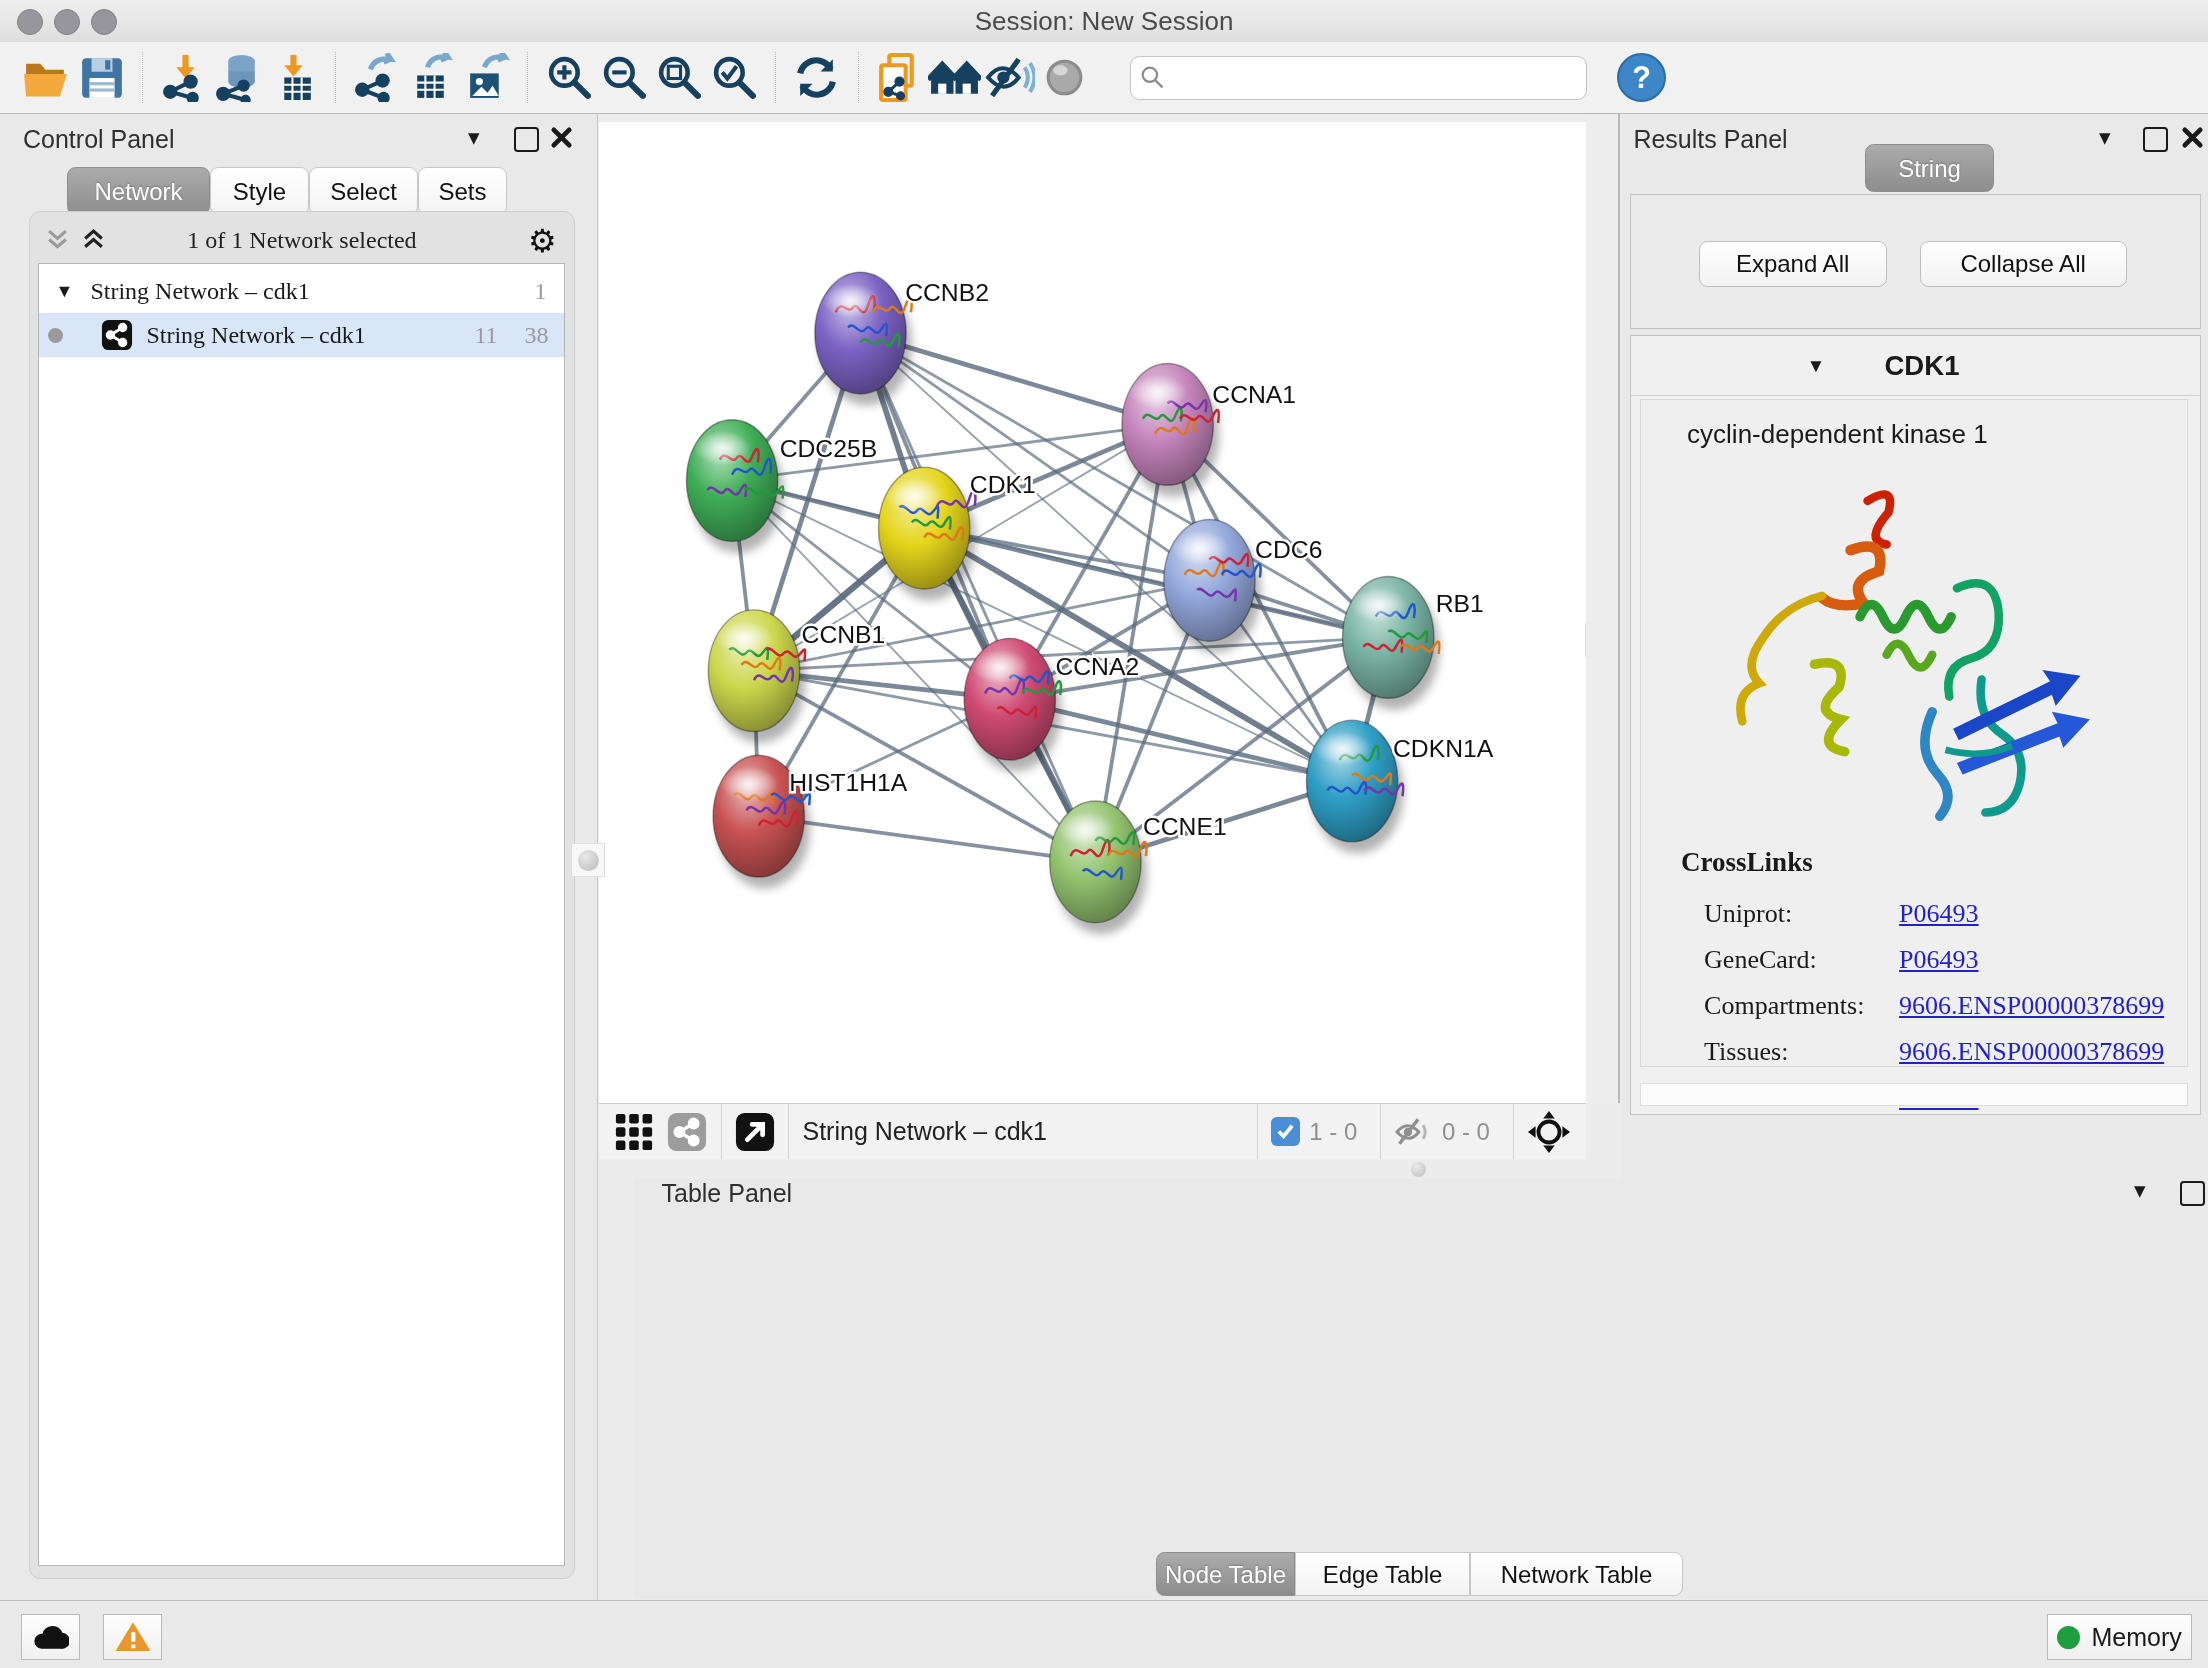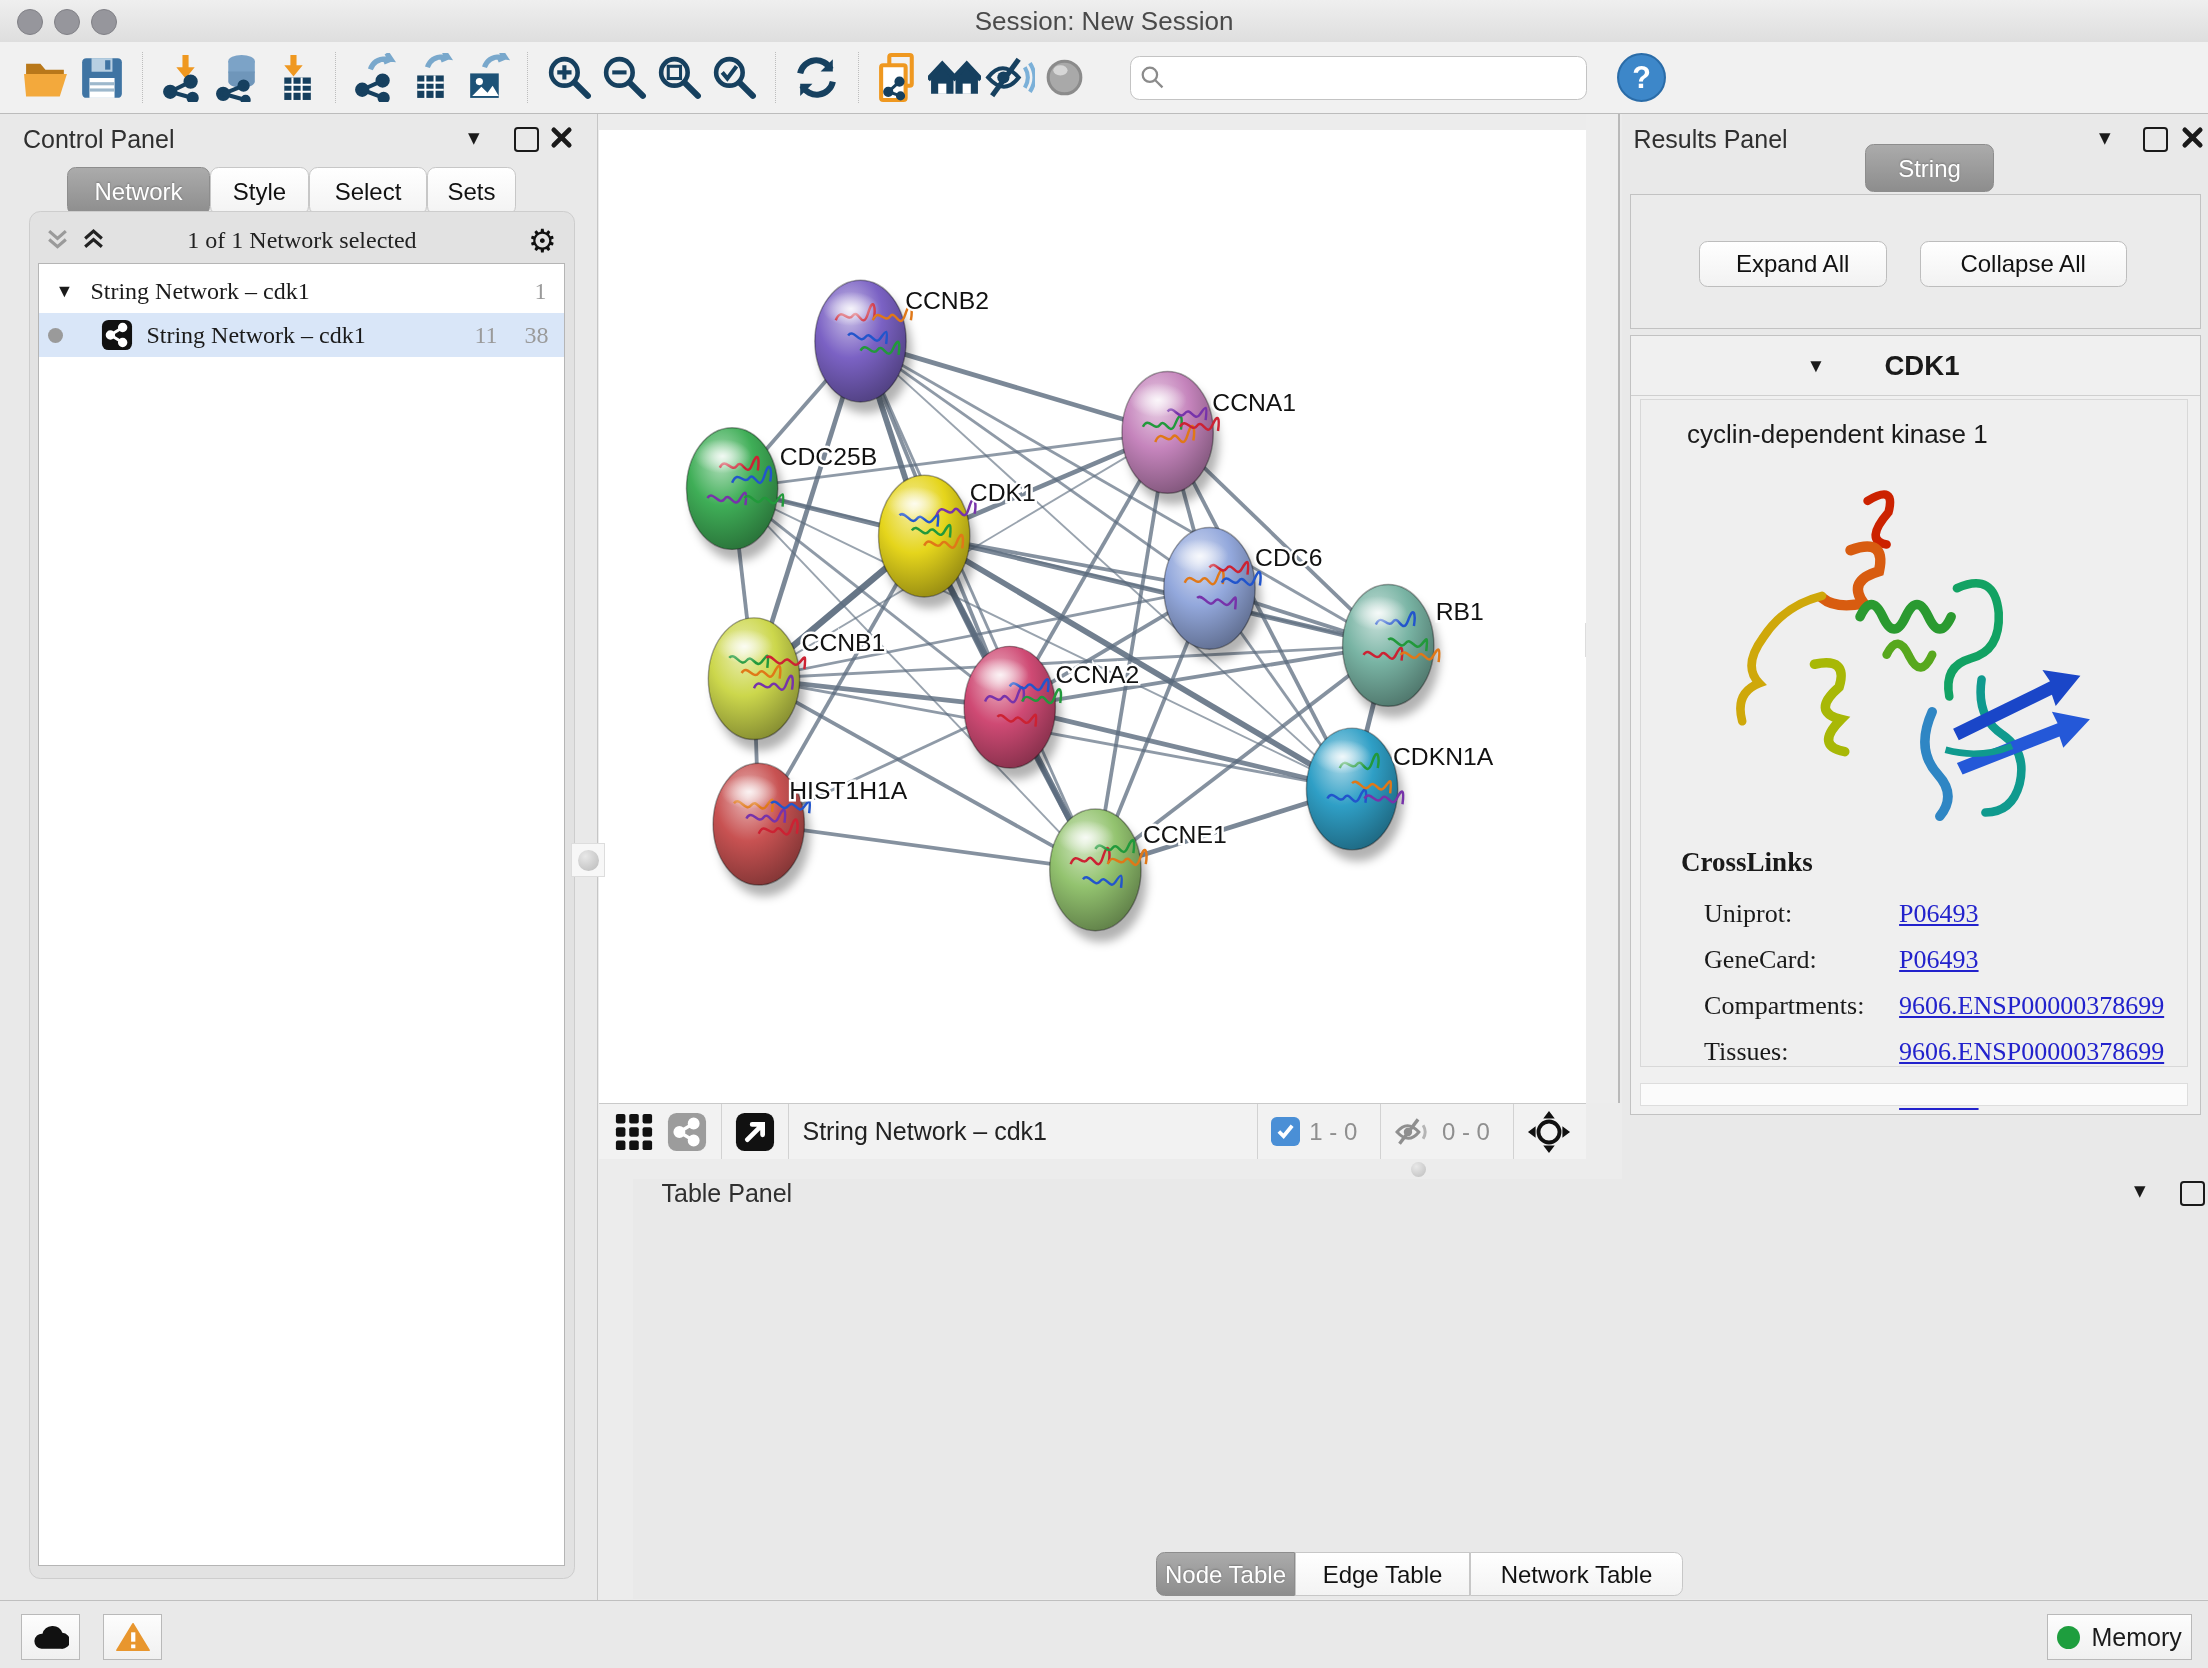--- a/index.html
+++ b/index.html
@@ -247,21 +247,21 @@
     <div class="abs panel-title" style="left:23px;top:11.4px">Control Panel</div>
     <div class="abs ph-ctl" style="left:468px;top:9.5px">▾</div>
     <div class="abs float-box" style="left:514px;top:13.3px"></div>
     <svg class="abs" style="left:550px;top:12.4px" width="23" height="23" viewBox="0 0 24 24">
         <path d="M4 4 L20 20 M20 4 L4 20" stroke="#1a1a1a" stroke-width="5" stroke-linecap="round"></path>
       </svg>
 
     <div id="cp-tabs" class="abs" style="left:67px;top:53px;width:457px;display:flex;">
         <div class="tab sel" style="width: 143px;">Network</div>
         <div class="tab" style="width: 99px;">Style</div>
-        <div class="tab" style="width: 118px;">Select</div>
+        <div class="tab" style="width: 109px;">Select</div>
         <div class="tab" style="width: 89px;">Sets</div>
       </div>
 
     <div class="abs graybox" style="left:29px;top:97px;width:544px;height:1366px;font-family:Liberation Serif, serif;">
       <svg class="abs" style="left:15px;top:15px" width="25" height="25" viewBox="0 0 24 24">
           <g stroke="#9a9a9a" stroke-width="3" fill="none">
             <path d="M4 4 l8 7 8-7 M4 12 l8 7 8-7"></path>
           </g>
         </svg>
       <svg class="abs" style="left:51px;top:15px" width="25" height="25" viewBox="0 0 24 24">
@@ -290,21 +290,21 @@
               </g>
             </svg>
           <span style="margin-left:13.3px">String Network – cdk1</span>
           <span class="cnt" style="margin-left:auto">11</span>
           <span class="cnt" style="margin-left:27px;margin-right:15px">38</span>
         </div>
       </div>
     </div>
   </div>
 
-  <div class="abs" style="left:599px;top:130px;width:987px;height:989px;background:#ffffff;">
+  <div class="abs" style="left:599px;top:122px;width:987px;height:989px;background:#ffffff;">
     <svg id="net-svg" width="987" height="989" viewBox="0 0 1038 1040">
       <defs>
         <filter id="soft" x="-40%" y="-40%" width="180%" height="180%">
             <feGaussianBlur stdDeviation="5"></feGaussianBlur>
           </filter>
         <radialGradient id="hl" cx="50%" cy="50%" r="50%">
           <stop offset="0%" stop-color="#ffffff" stop-opacity="0.85"></stop>
             <stop offset="100%" stop-color="#ffffff" stop-opacity="0"></stop>
         </radialGradient>
       <radialGradient id="g0" cx="38%" cy="28%" r="80%">

